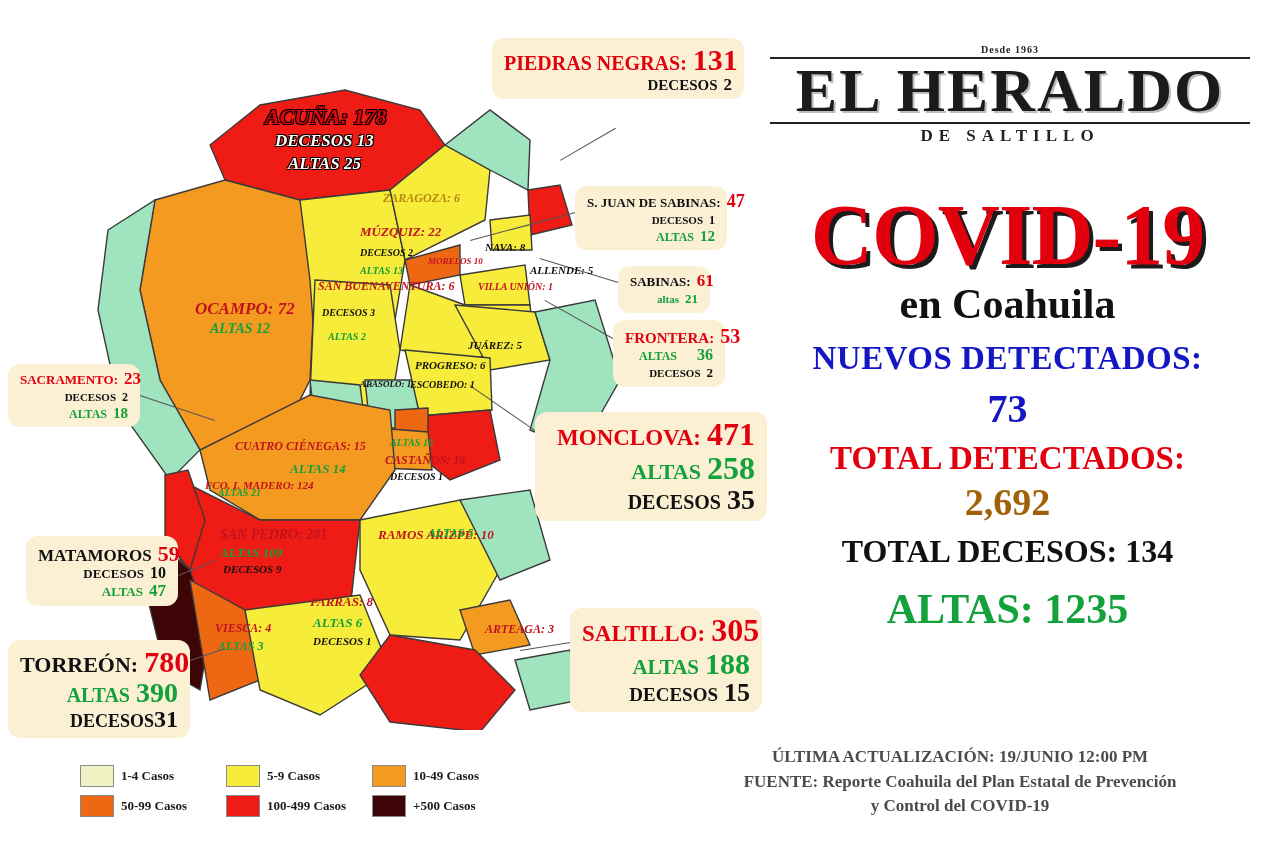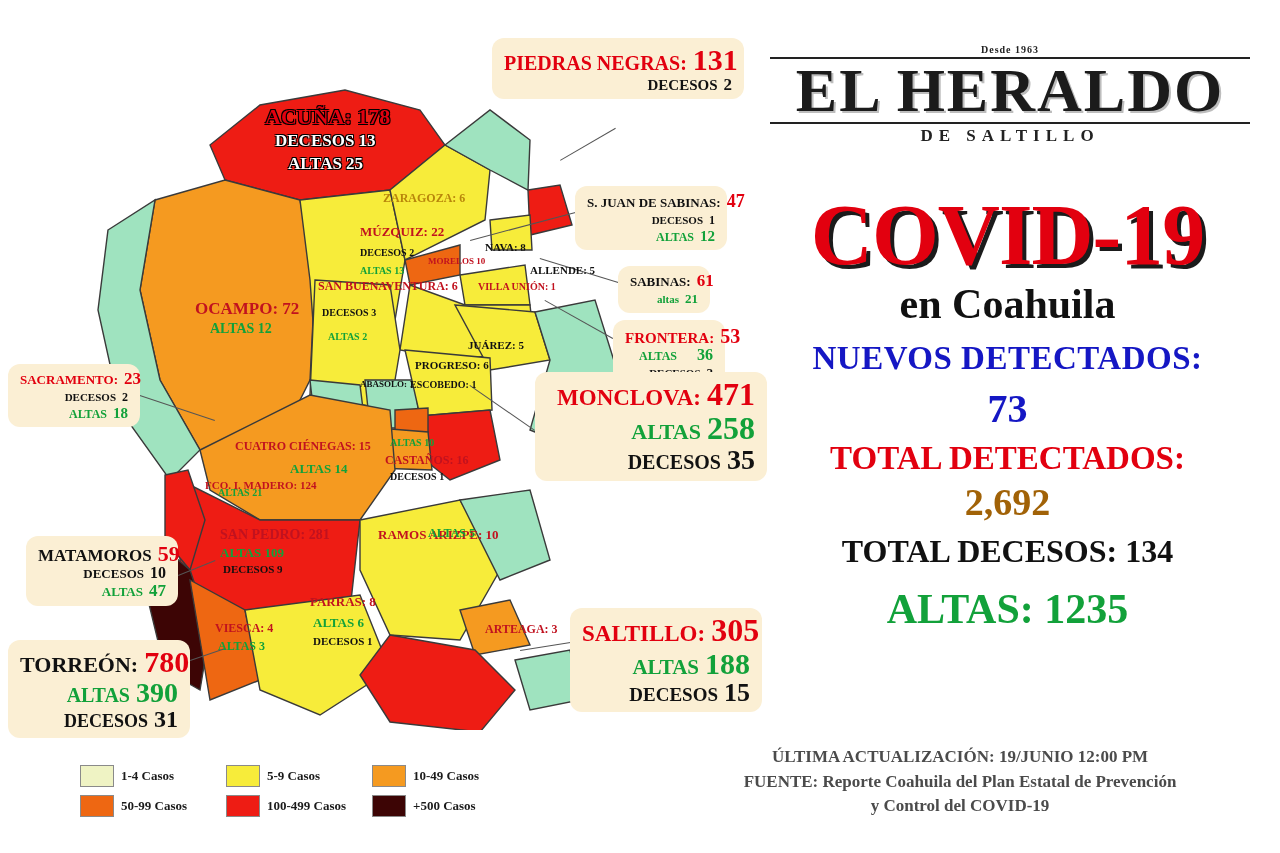--- a/index.html
+++ b/index.html
@@ -33,20 +33,21 @@
 
   
   .mlabel {
     position:absolute;
     font-family:"Liberation Serif", serif;
     font-weight:bold;
     white-space:nowrap;
     z-index:5;
     line-height:1.0;
     text-align:right;
+    font-style:italic;
   }
 
   
   .masthead { position:absolute; left:760px; top:44px; width:500px; text-align:center; z-index:6; }
   .mast-desde { font-size:10px; letter-spacing:1px; font-weight:bold; color:#222; }
   .mast-rule { height:2px; background:#222; margin:2px auto 2px; width:96%; }
   .mast-title {
     font-size:62px; font-weight:bold; letter-spacing:2px; color:#1b1b1b;
     font-family:"Liberation Serif", serif; line-height:0.95;
     text-shadow: 2px 2px 0 #bdbdbd;
@@ -207,39 +208,39 @@
       </div>
       <div class="callout" style="left: 618px; top: 266px; width: 92px;">
         <div class="row"><span class="c-dark" style="font-size: 13px;">SABINAS:</span><span class="c-red" style="font-size: 17px; margin-left: 6px;">61</span></div>
         <div class="row"><span class="c-green" style="font-size: 11px;">altas</span><span class="c-green" style="font-size: 13px; margin-left: 6px;">21</span></div>
       </div>
       <div class="callout" style="left: 613px; top: 320px; width: 112px;">
         <div class="row"><span class="c-red" style="font-size: 15px;">FRONTERA:</span><span class="c-red" style="font-size: 20px; margin-left: 6px;">53</span></div>
         <div class="row"><span class="c-green" style="font-size: 12px;">ALTAS</span><span class="c-green" style="font-size: 16px; margin-left: 20px;">36</span></div>
         <div class="row"><span class="c-dark" style="font-size: 11px;">DECESOS</span><span class="c-dark" style="font-size: 13px; margin-left: 6px;">2</span></div>
       </div>
-      <div class="callout" style="left: 535px; top: 372px; width: 232px; padding-left: 16px;">
+      <div class="callout" style="left: 535px; top: 412px; width: 232px; padding-left: 16px;">
         <div class="row"><span class="c-red" style="font-size: 23px;">MONCLOVA:</span><span class="c-red" style="font-size: 32px; margin-left: 6px;">471</span></div>
         <div class="row"><span class="c-green" style="font-size: 22px;">ALTAS</span><span class="c-green" style="font-size: 32px; margin-left: 6px;">258</span></div>
         <div class="row"><span class="c-dark" style="font-size: 20px;">DECESOS</span><span class="c-dark" style="font-size: 28px; margin-left: 6px;">35</span></div>
       </div>
       <div class="callout" style="left: 8px; top: 364px; width: 132px;">
         <div class="row"><span class="c-red" style="font-size: 13px;">SACRAMENTO:</span><span class="c-red" style="font-size: 17px; margin-left: 6px;">23</span></div>
         <div class="row"><span class="c-dark" style="font-size: 11px;">DECESOS</span><span class="c-dark" style="font-size: 12px; margin-left: 6px;">2</span></div>
         <div class="row"><span class="c-green" style="font-size: 12px;">ALTAS</span><span class="c-green" style="font-size: 15px; margin-left: 6px;">18</span></div>
       </div>
       <div class="callout" style="left: 26px; top: 536px; width: 152px;">
         <div class="row"><span class="c-dark" style="font-size: 17px;">MATAMOROS</span><span class="c-red" style="font-size: 22px; margin-left: 6px;">59</span></div>
         <div class="row"><span class="c-dark" style="font-size: 13px;">DECESOS</span><span class="c-dark" style="font-size: 16px; margin-left: 6px;">10</span></div>
         <div class="row"><span class="c-green" style="font-size: 13px;">ALTAS</span><span class="c-green" style="font-size: 17px; margin-left: 6px;">47</span></div>
       </div>
       <div class="callout" style="left: 8px; top: 640px; width: 182px;">
         <div class="row"><span class="c-dark" style="font-size: 22px;">TORREÓN:</span><span class="c-red" style="font-size: 30px; margin-left: 6px;">780</span></div>
         <div class="row"><span class="c-green" style="font-size: 20px;">ALTAS</span><span class="c-green" style="font-size: 28px; margin-left: 6px;">390</span></div>
-        <div class="row"><span class="c-dark" style="font-size: 18px;">DECESOS</span><span class="c-dark" style="font-size: 24px; margin-left: 6px;">31</span></div>
+        <div class="row"><span class="c-dark" style="font-size: 18px;">DECESOS</span><span class="c-dark" style="font-size: 24px; ">31</span></div>
       </div>
       <div class="callout" style="left: 570px; top: 608px; width: 192px;">
         <div class="row"><span class="c-red" style="font-size: 23px;">SALTILLO:</span><span class="c-red" style="font-size: 32px; margin-left: 6px;">305</span></div>
         <div class="row"><span class="c-green" style="font-size: 21px;">ALTAS</span><span class="c-green" style="font-size: 30px; margin-left: 6px;">188</span></div>
         <div class="row"><span class="c-dark" style="font-size: 19px;">DECESOS</span><span class="c-dark" style="font-size: 26px; margin-left: 6px;">15</span></div>
       </div>
     </div>
 
   <div class="masthead">
     <div class="mast-desde">Desde 1963</div>

